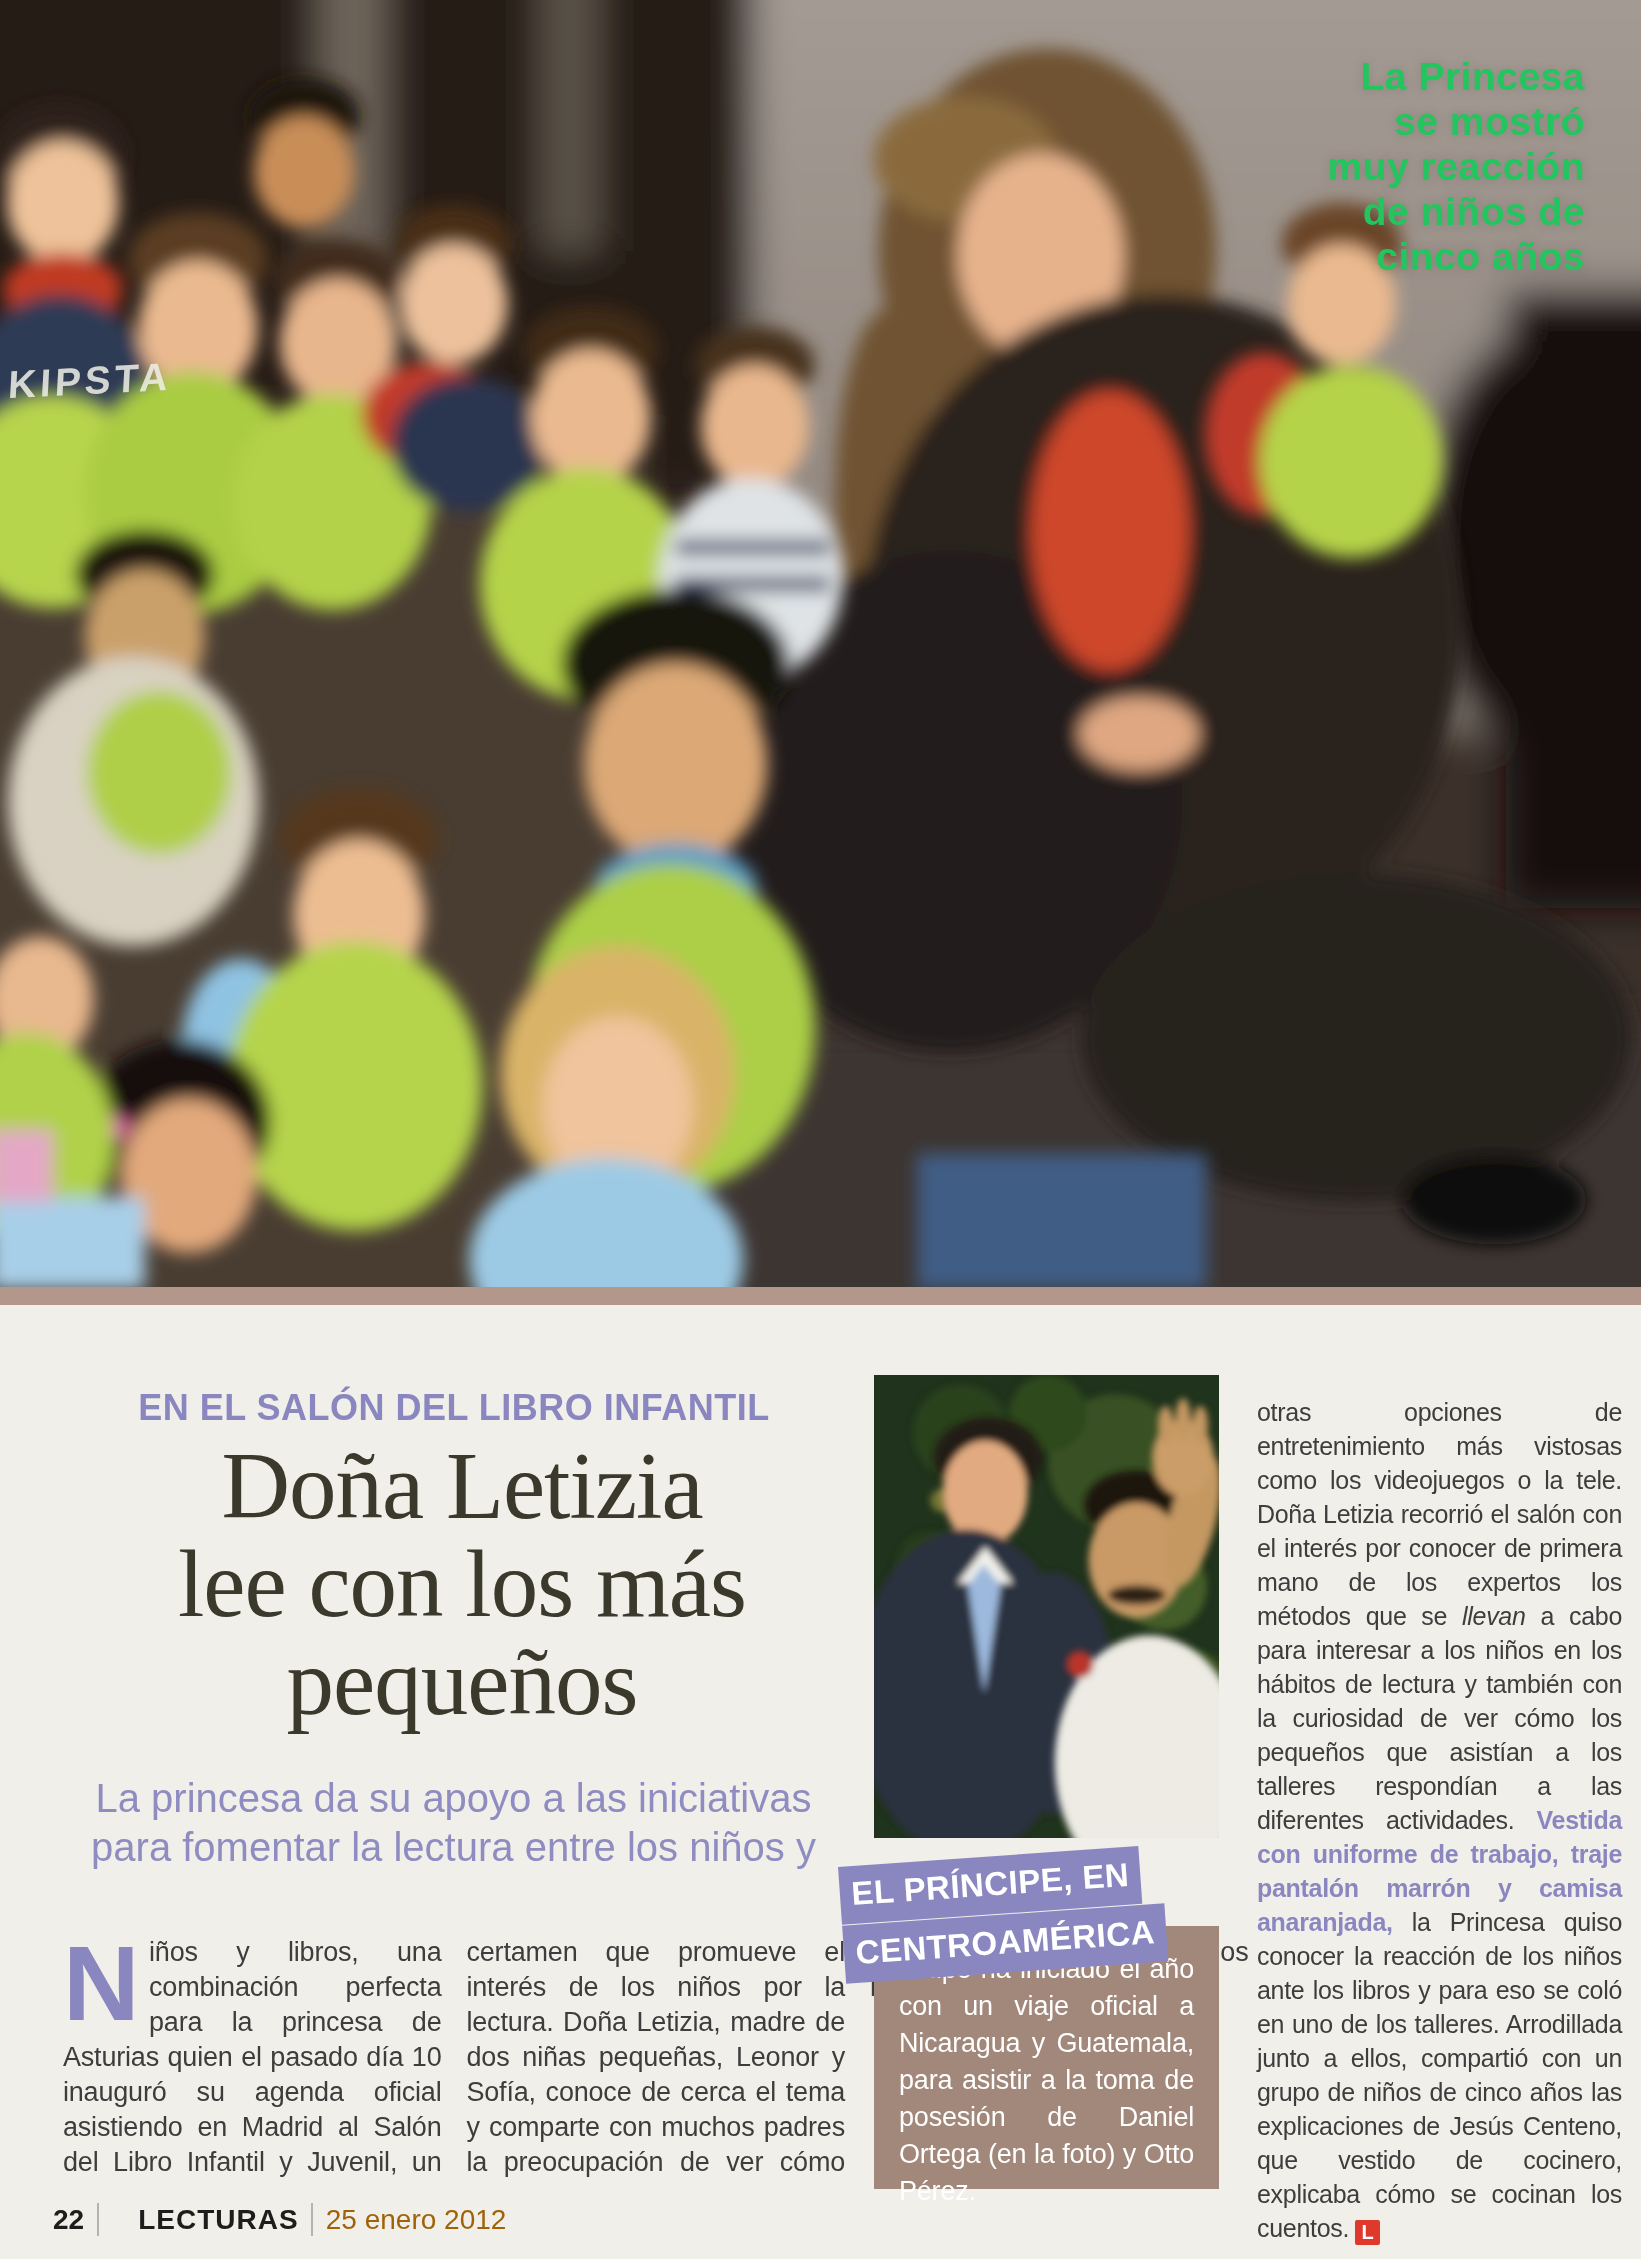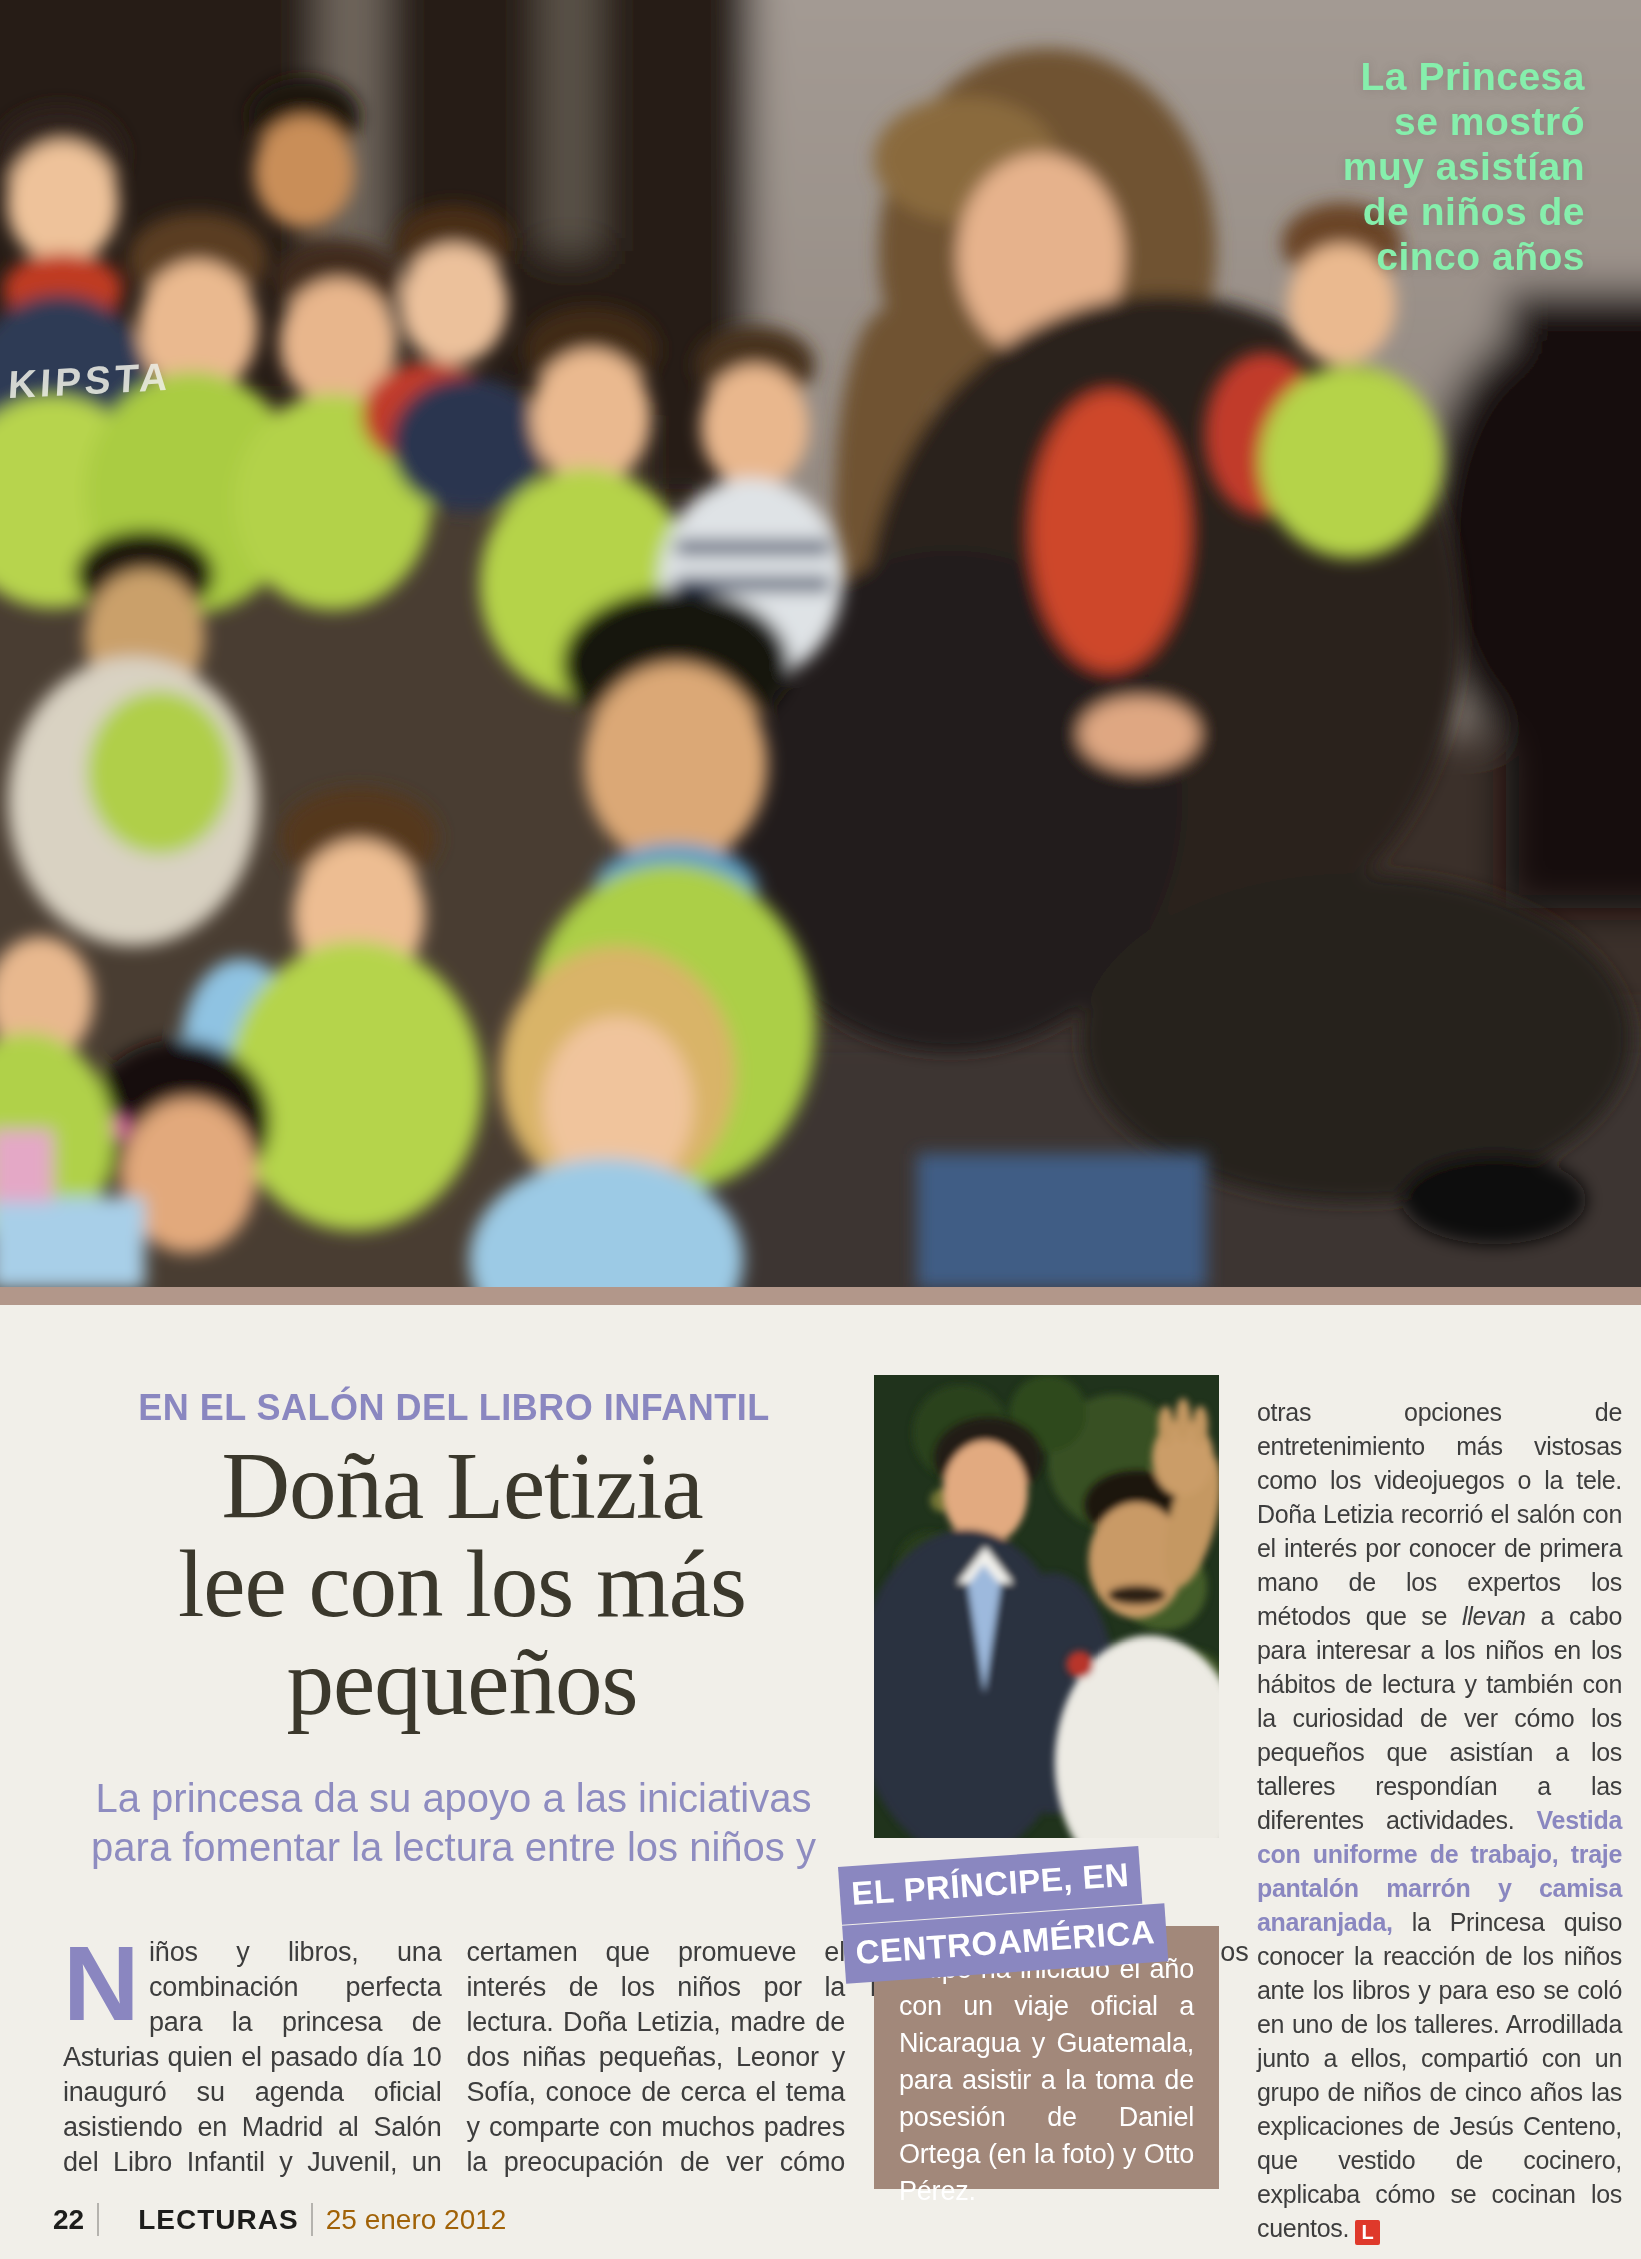--- a/index.html
+++ b/index.html
@@ -7,21 +7,21 @@
     position:relative; width:1641px; height:2259px; overflow:hidden;
     background:#f1efe9;
     font-family:"Liberation Sans", sans-serif;
   }
 
   
   .photo { position:absolute; top:0; left:0; width:1641px; height:1287px; overflow:hidden; background:#3b302a; }
   .photo svg { display:block; }
   .overlay-quote {
     position:absolute; top:54px; right:56px; width:618px;
-    text-align:right; color:#86efac; font-weight:bold;
+    text-align:right; color:#22c55e; font-weight:bold;
     font-size:39px; line-height:45px; letter-spacing:0.5px;
     text-shadow:0 0 9.7px rgba(90,80,75,0.25);
   }
   .overlay-quote div { white-space:nowrap; }
   .vest-brand {
     position:absolute; left:7.7px; top:359px;
     font-size:39px; font-weight:bold; letter-spacing:3.9px;
     color:rgba(238,240,232,0.85);
     transform:rotate(-3deg) skewX(-6deg);
   }
@@ -219,21 +219,21 @@
         <ellipse cx="28" cy="1180" rx="90" ry="110" fill="#b0d148"></ellipse>
         <rect x="-10" y="1240" width="160" height="95" fill="#a8cfe8"></rect>
         <rect x="-10" y="1170" width="65" height="75" fill="#e4a8c6"></rect>
         <rect x="950" y="1195" width="300" height="140" fill="#3f5d85"></rect>
       </g>
     </svg>
 
     <div class="overlay-quote">
       <div>La Princesa</div>
       <div>se mostró</div>
-      <div>muy asistían</div>
+      <div>muy reacción</div>
       <div>de niños de</div>
       <div>cinco años</div>
     </div>
 
     <div class="vest-brand">KIPSTA</div>
   </div>
 
   <div class="band"></div>
 
   <div class="article">

